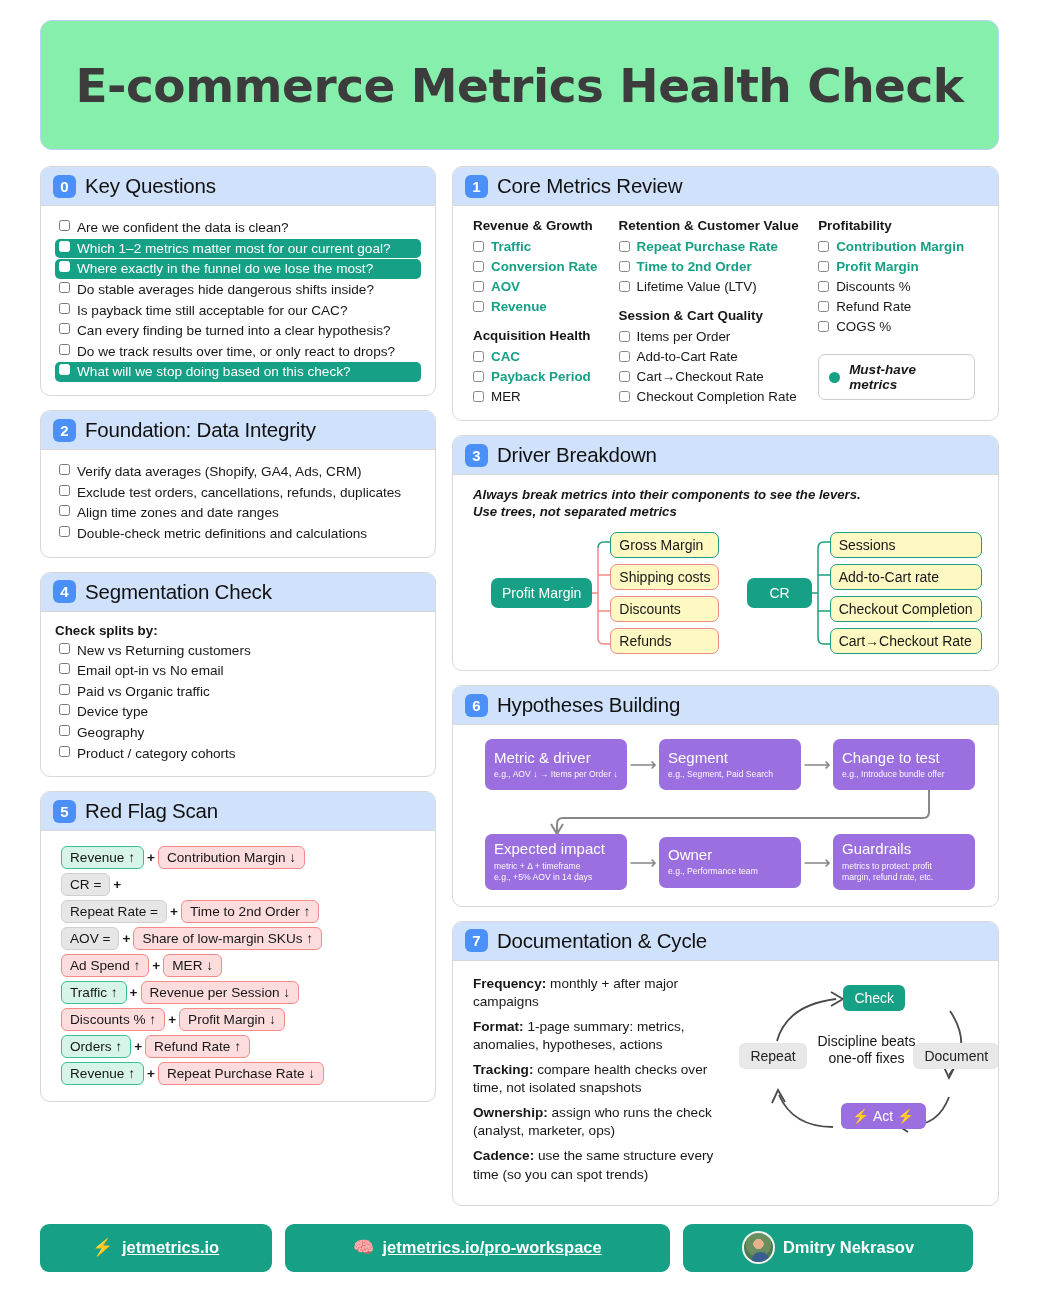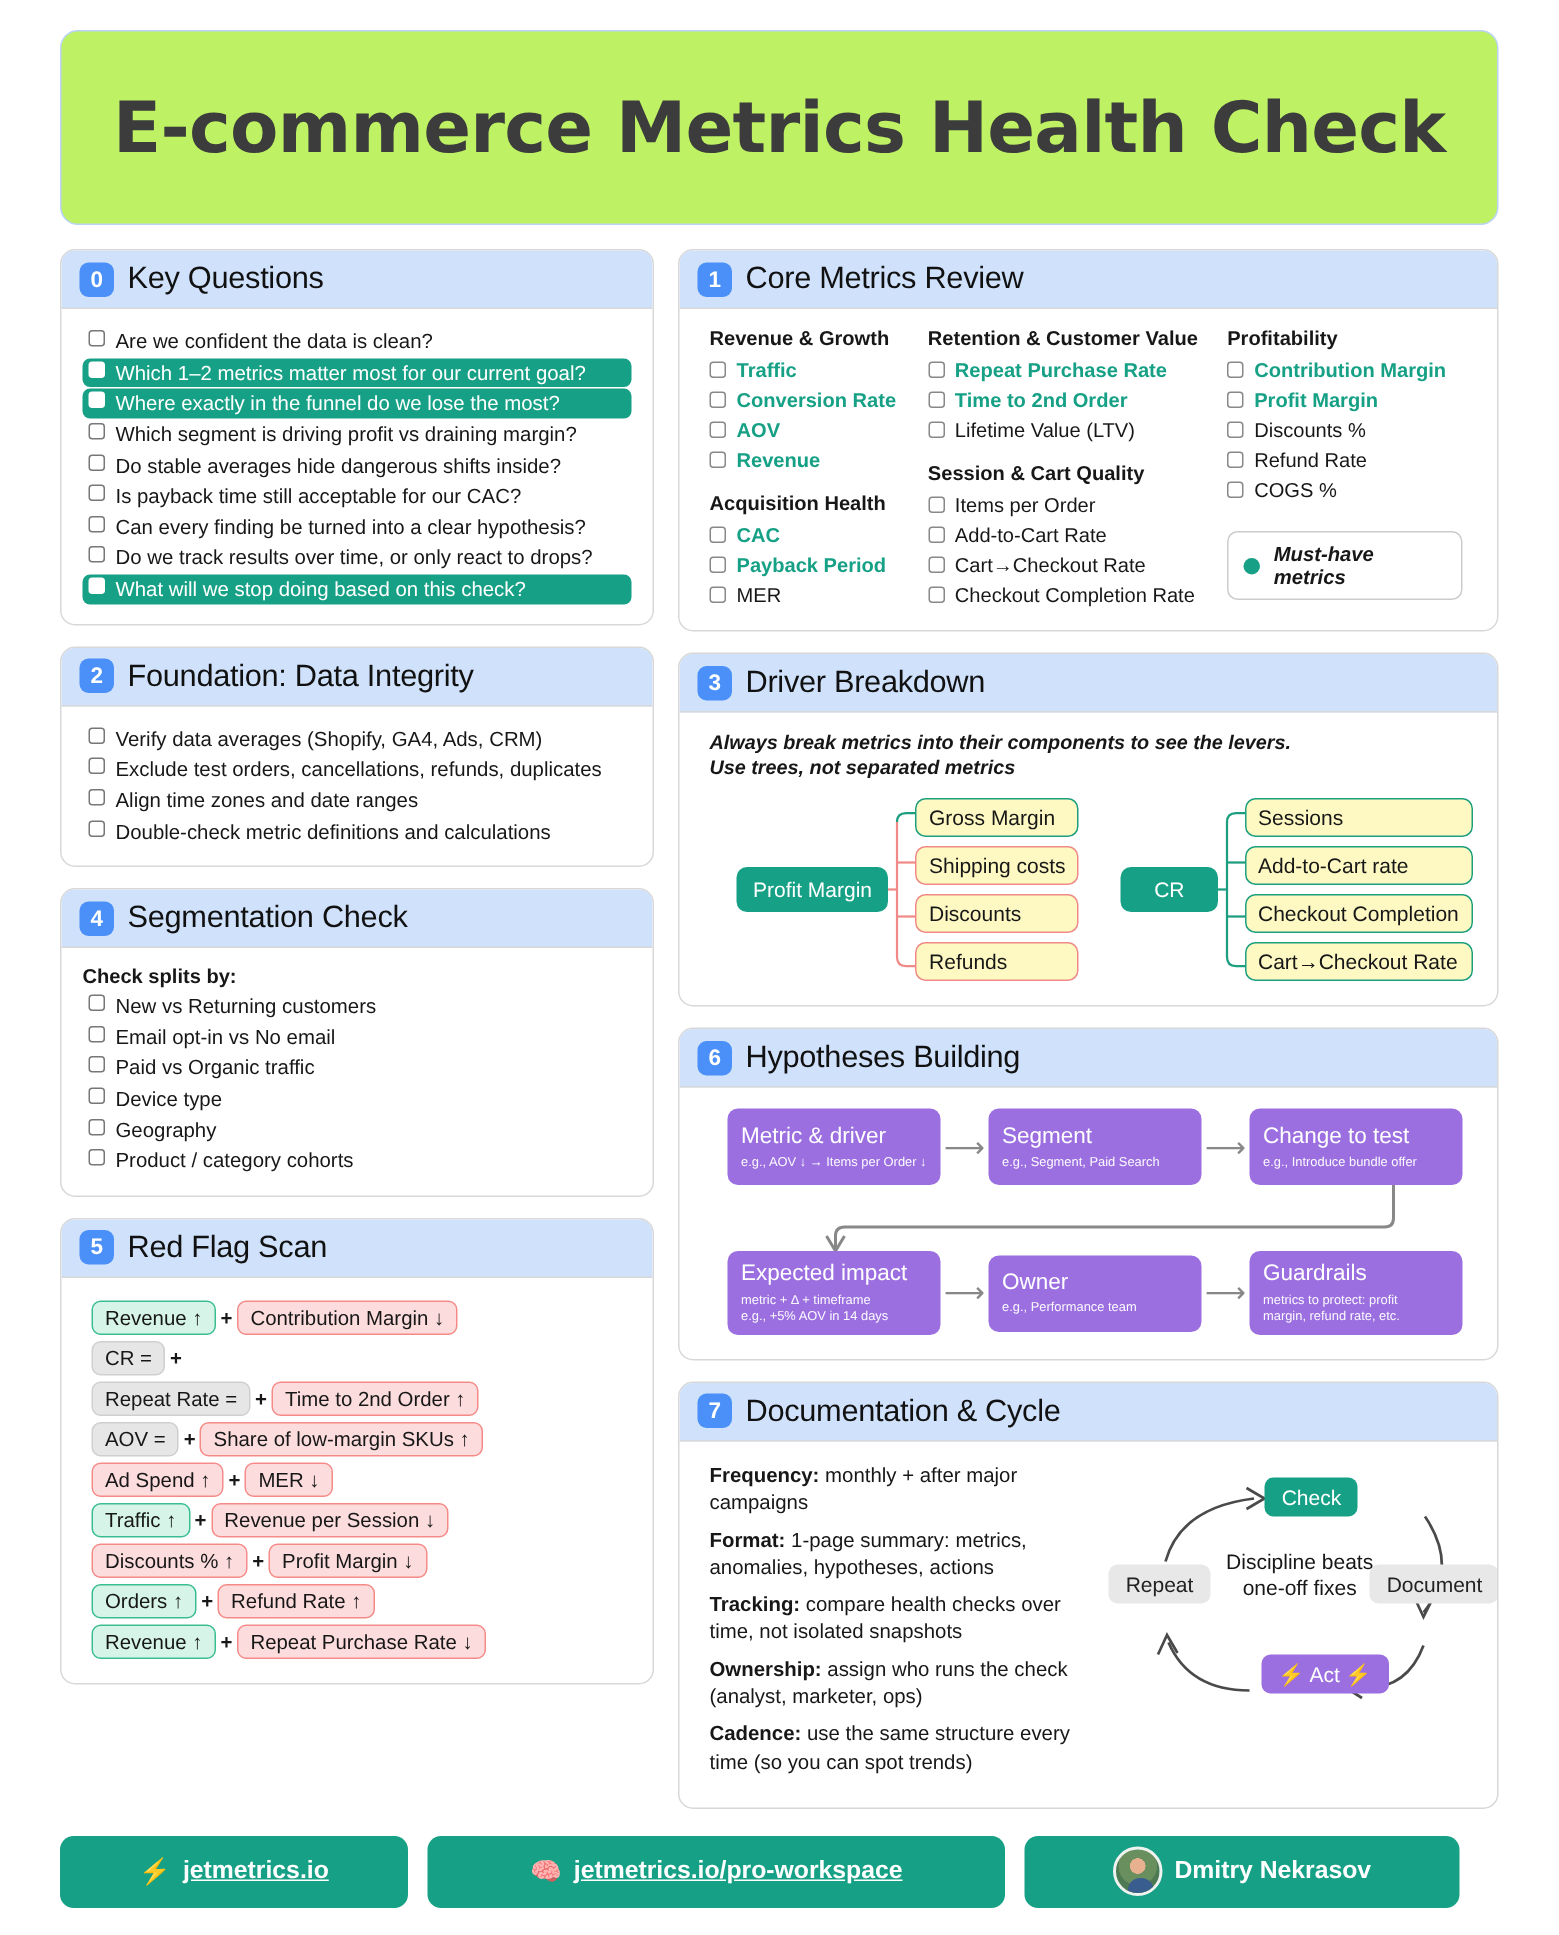--- a/index.html
+++ b/index.html
@@ -8,21 +8,21 @@
     width:1039px; height:1290px;
     font-family:"Liberation Sans", sans-serif;
     color:#171717;
     position:relative;
     overflow:hidden;
   }
   .page{ width:1039px; height:1290px; padding:20px 40px 0 40px; }
 
   
   .title-bar{
-    background:#bef264;
+    background:#86efac;
     border:1px solid #b9d3f7;
     border-radius:12px;
     height:130px;
     display:flex; align-items:center; justify-content:center;
     margin-bottom:16px;
   }
   .title-bar h1{
     font-size:47px; font-weight:bold; letter-spacing:-0.5px;
     color:#3c3c3c;
     font-family:"DejaVu Sans", sans-serif;
@@ -191,24 +191,20 @@
               <span class="box"></span>
               <span>Are we confident the data is clean?</span>
             </div>
           <div class="chk-row hl">
               <span class="box"></span>
               <span>Which 1–2 metrics matter most for our current goal?</span>
             </div>
           <div class="chk-row hl">
               <span class="box"></span>
               <span>Where exactly in the funnel do we lose the most?</span>
-            </div>
-          <div class="chk-row">
-              <span class="box"></span>
-              <span>Which segment is driving profit vs draining margin?</span>
             </div>
           <div class="chk-row">
               <span class="box"></span>
               <span>Do stable averages hide dangerous shifts inside?</span>
             </div>
           <div class="chk-row">
               <span class="box"></span>
               <span>Is payback time still acceptable for our CAC?</span>
             </div>
           <div class="chk-row">

